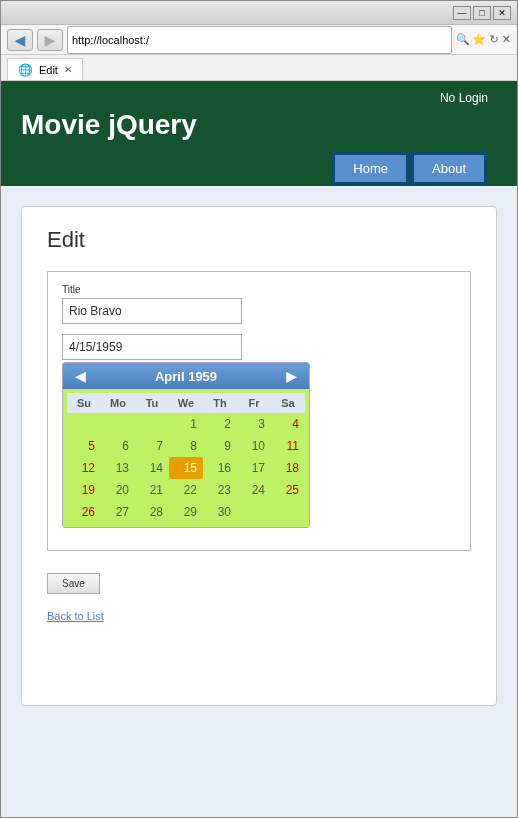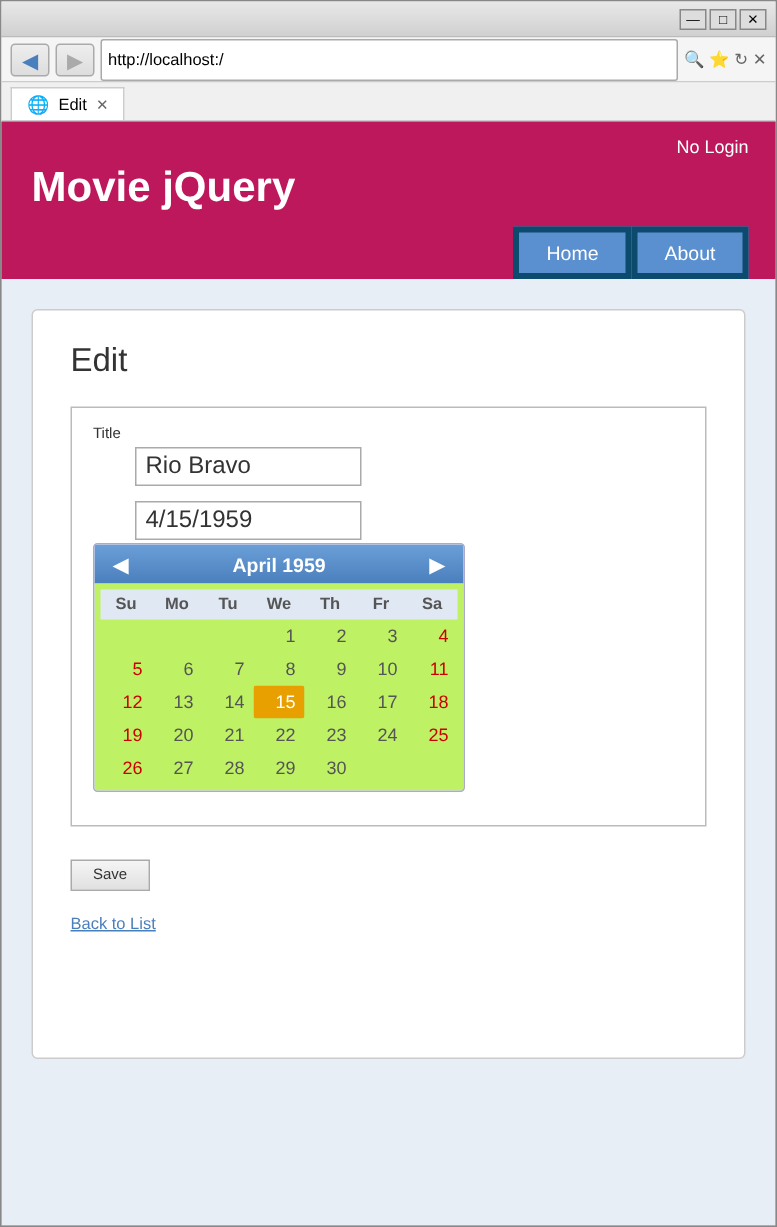--- a/index.html
+++ b/index.html
@@ -129,22 +129,22 @@
     
     .app-content {
       flex: 1;
       background: #4a7fbd;
       overflow: hidden;
       display: flex;
       flex-direction: column;
     }
 
     .app-header {
-      background: #be185d;
-      padding: 10px 18px 0 20px;
+      background: #14532d;
+      padding: 10px 29px 0 20px;
     }
 
     .no-login {
       text-align: right;
       color: white;
       font-size: 12px;
       margin-bottom: 4px;
     }
 
     .app-title {
@@ -213,27 +213,26 @@
     }
 
     .field-label {
       font-size: 10px;
       color: #333;
       margin-bottom: 3px;
       display: block;
     }
 
     .field-input {
-      width: 151px;
+      width: 180px;
       height: 26px;
       border: 1px solid #aaa;
       padding: 0 6px;
-      font-size: 16px;
+      font-size: 12px;
       color: #333;
-      margin-left: 28px;
     }
 
     
     .calendar {
       border: 1px solid #aac;
       border-radius: 3px;
       overflow: hidden;
       width: 248px;
       background: #e8f0f8;
       margin-top: 2px;

